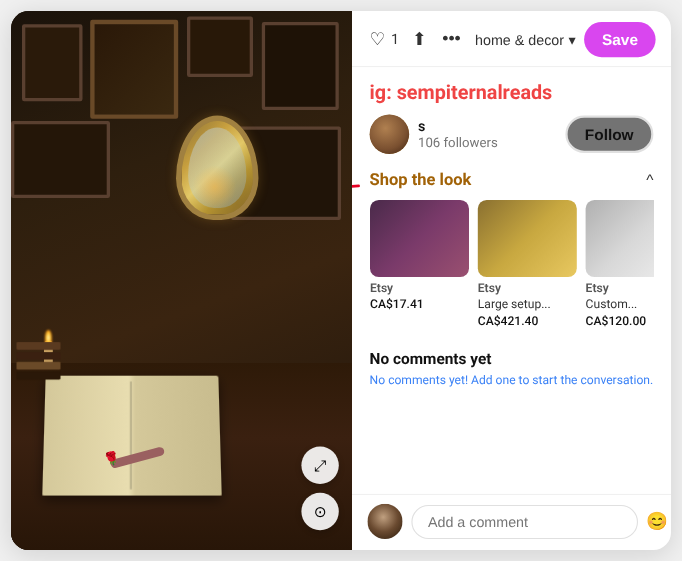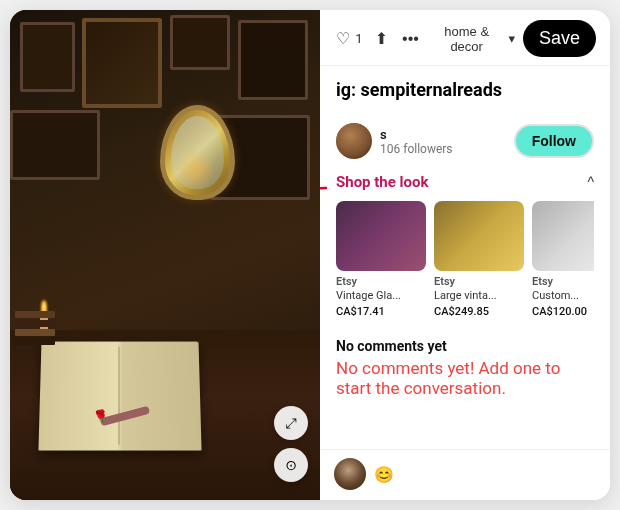--- a/index.html
+++ b/index.html
@@ -200,42 +200,42 @@
       align-items: center;
       gap: 4px;
       background: none;
       border: none;
       cursor: pointer;
       font-size: 13px;
       color: #333;
       font-weight: 500;
     }
     .save-btn {
-      background: #000000;
+      background: #d946ef;
       color: #fff;
       border: none;
       border-radius: 20px;
       padding: 8px 16px;
-      font-size: 18px;
-      font-weight: 400;
+      font-size: 14px;
+      font-weight: 700;
       cursor: pointer;
     }
     
     .content-area {
       flex: 1;
       overflow-y: auto;
       padding: 12px 16px;
     }
     .content-area::-webkit-scrollbar { width: 4px; }
     .content-area::-webkit-scrollbar-thumb { background: #ddd; border-radius: 2px; }
     .pin-title {
       font-size: 18px;
       font-weight: 700;
-      color: #000000;
-      margin-bottom: 22px;
+      color: #ef4444;
+      margin-bottom: 8px;
       line-height: 1.3;
     }
     .pin-description {
       font-size: 13px;
       color: #555;
       line-height: 1.5;
       margin-bottom: 12px;
     }
     
     .author-row {
@@ -261,21 +261,21 @@
     .avatar-img {
       width: 100%;
       height: 100%;
       background: radial-gradient(circle at 40% 35%, #b08050 0%, #7a5030 60%, #3a2010 100%);
       border-radius: 50%;
     }
     .author-info { flex: 1; }
     .author-name { font-size: 13px; font-weight: 600; color: #111; }
     .author-followers { font-size: 12px; color: #767676; }
     .follow-btn {
-      background: #5eead4;
+      background: #737373;
       border: 2px solid #e0e0e0;
       border-radius: 20px;
       padding: 7px 16px;
       font-size: 14px;
       font-weight: 600;
       cursor: pointer;
       color: #111;
     }
     
     .arrow-container {
@@ -285,21 +285,21 @@
     
     .shop-header {
       display: flex;
       align-items: center;
       justify-content: space-between;
       margin-bottom: 10px;
     }
     .shop-title {
       font-size: 15px;
       font-weight: 700;
-      color: #be185d;
+      color: #a16207;
       display: flex;
       align-items: center;
       gap: 6px;
     }
     .red-arrow {
       position: absolute;
       left: -90px;
       top: 12px;
       width: 80px;
       height: 40px;
@@ -359,22 +359,22 @@
     }
     
     .comments-section { }
     .no-comments-title {
       font-size: 14px;
       font-weight: 700;
       color: #111;
       margin-bottom: 4px;
     }
     .no-comments-text {
-      font-size: 17px;
-      color: #ef4444;
+      font-size: 11px;
+      color: #3b82f6;
       margin-bottom: 14px;
     }
     
     .comment-input-row {
       display: flex;
       align-items: center;
       gap: 8px;
       padding: 8px 14px 10px 14px;
       border-top: 1px solid #f0f0f0;
     }
@@ -497,29 +497,28 @@
       <div class="shop-header">
         <span class="shop-title">Shop the look</span>
         <button class="chevron-btn">^</button>
       </div>
 
       <div class="products-row">
 
         <div class="product-card">
           <div class="product-img product-img-1"></div>
           <div class="product-source">Etsy</div>
-          <div class="product-name">Vintage Gla...</div>
           <div class="product-price">CA$17.41</div>
         </div>
 
         <div class="product-card">
           <div class="product-img product-img-2"></div>
           <div class="product-source">Etsy</div>
-          <div class="product-name">Large vinta...</div>
-          <div class="product-price">CA$249.85</div>
+          <div class="product-name">Large setup...</div>
+          <div class="product-price">CA$421.40</div>
         </div>
 
         <div class="product-card">
           <div class="product-img product-img-3"></div>
           <div class="product-source">Etsy</div>
           <div class="product-name">Custom...</div>
           <div class="product-price">CA$120.00</div>
         </div>
 
       </div>
@@ -528,18 +527,19 @@
         <div class="no-comments-title">No comments yet</div>
         <div class="no-comments-text">No comments yet! Add one to start the conversation.</div>
       </div>
 
     </div>
 
     <div class="comment-input-row">
       <div class="commenter-avatar">
         <div class="commenter-face"></div>
       </div>
+      <input class="comment-input" type="text" placeholder="Add a comment" style="">
       <button class="comment-emoji-btn">😊</button>
 
     </div>
 
   </div>
 </div>
 
 </body></html>

